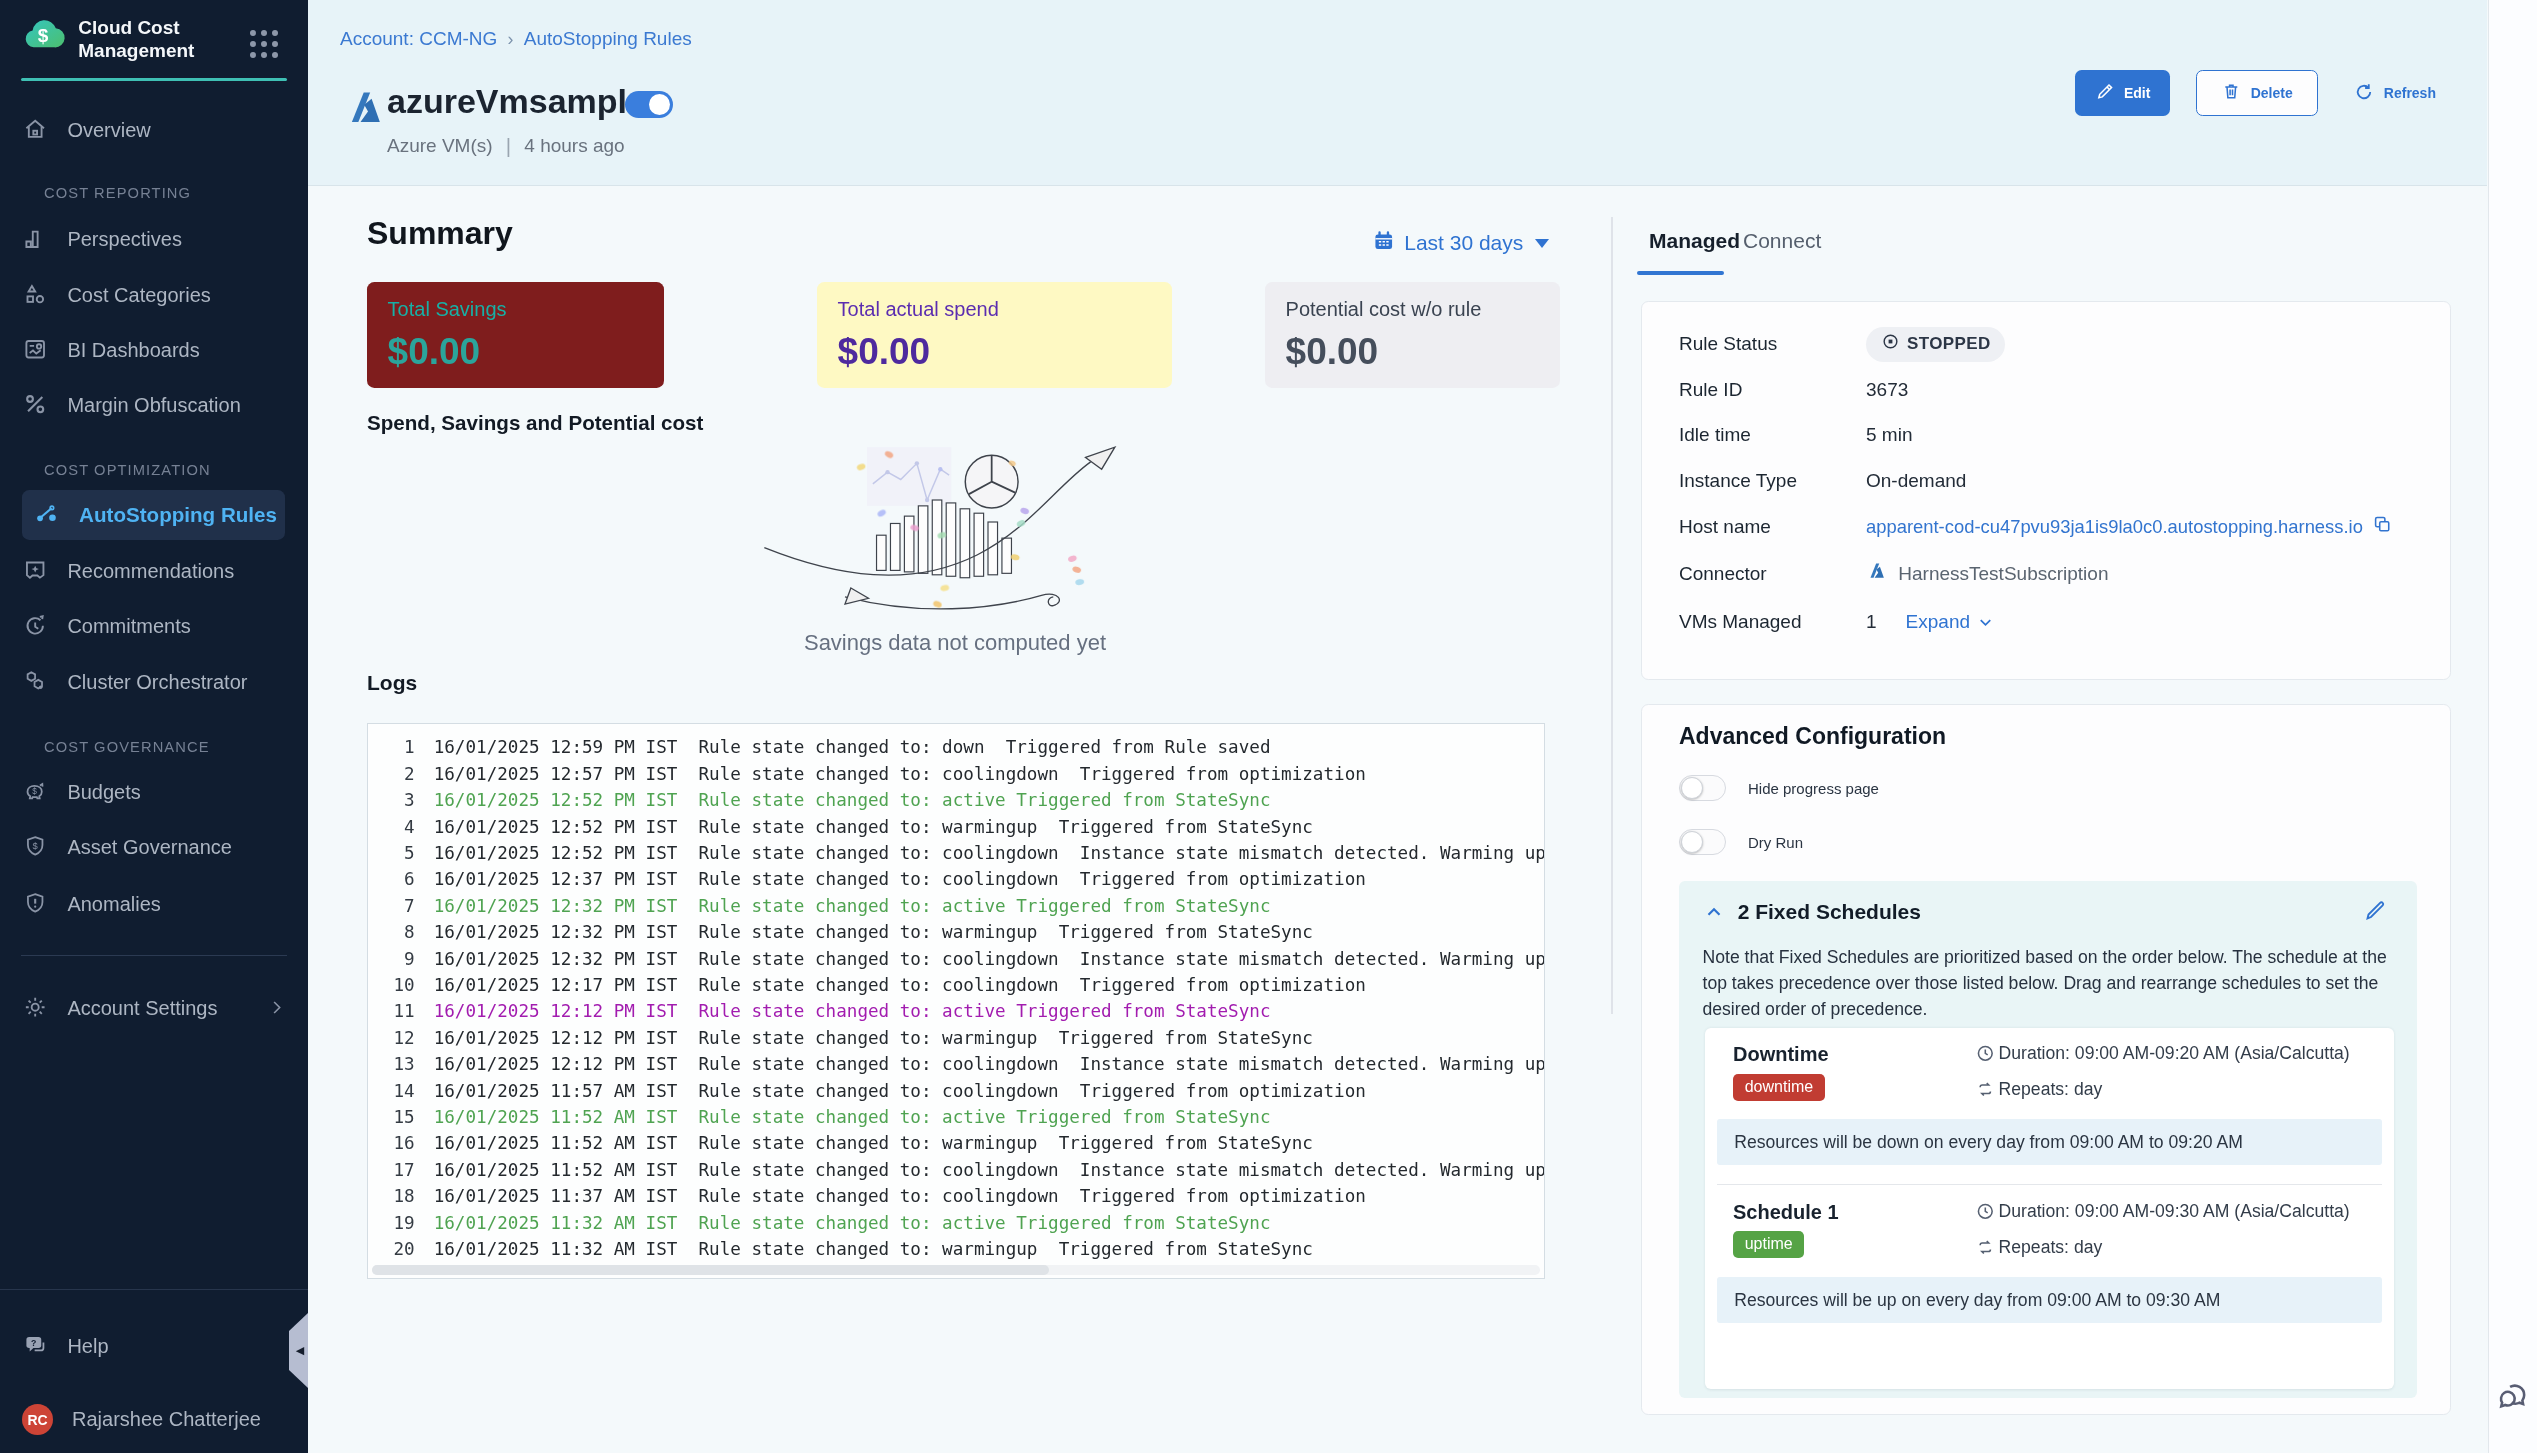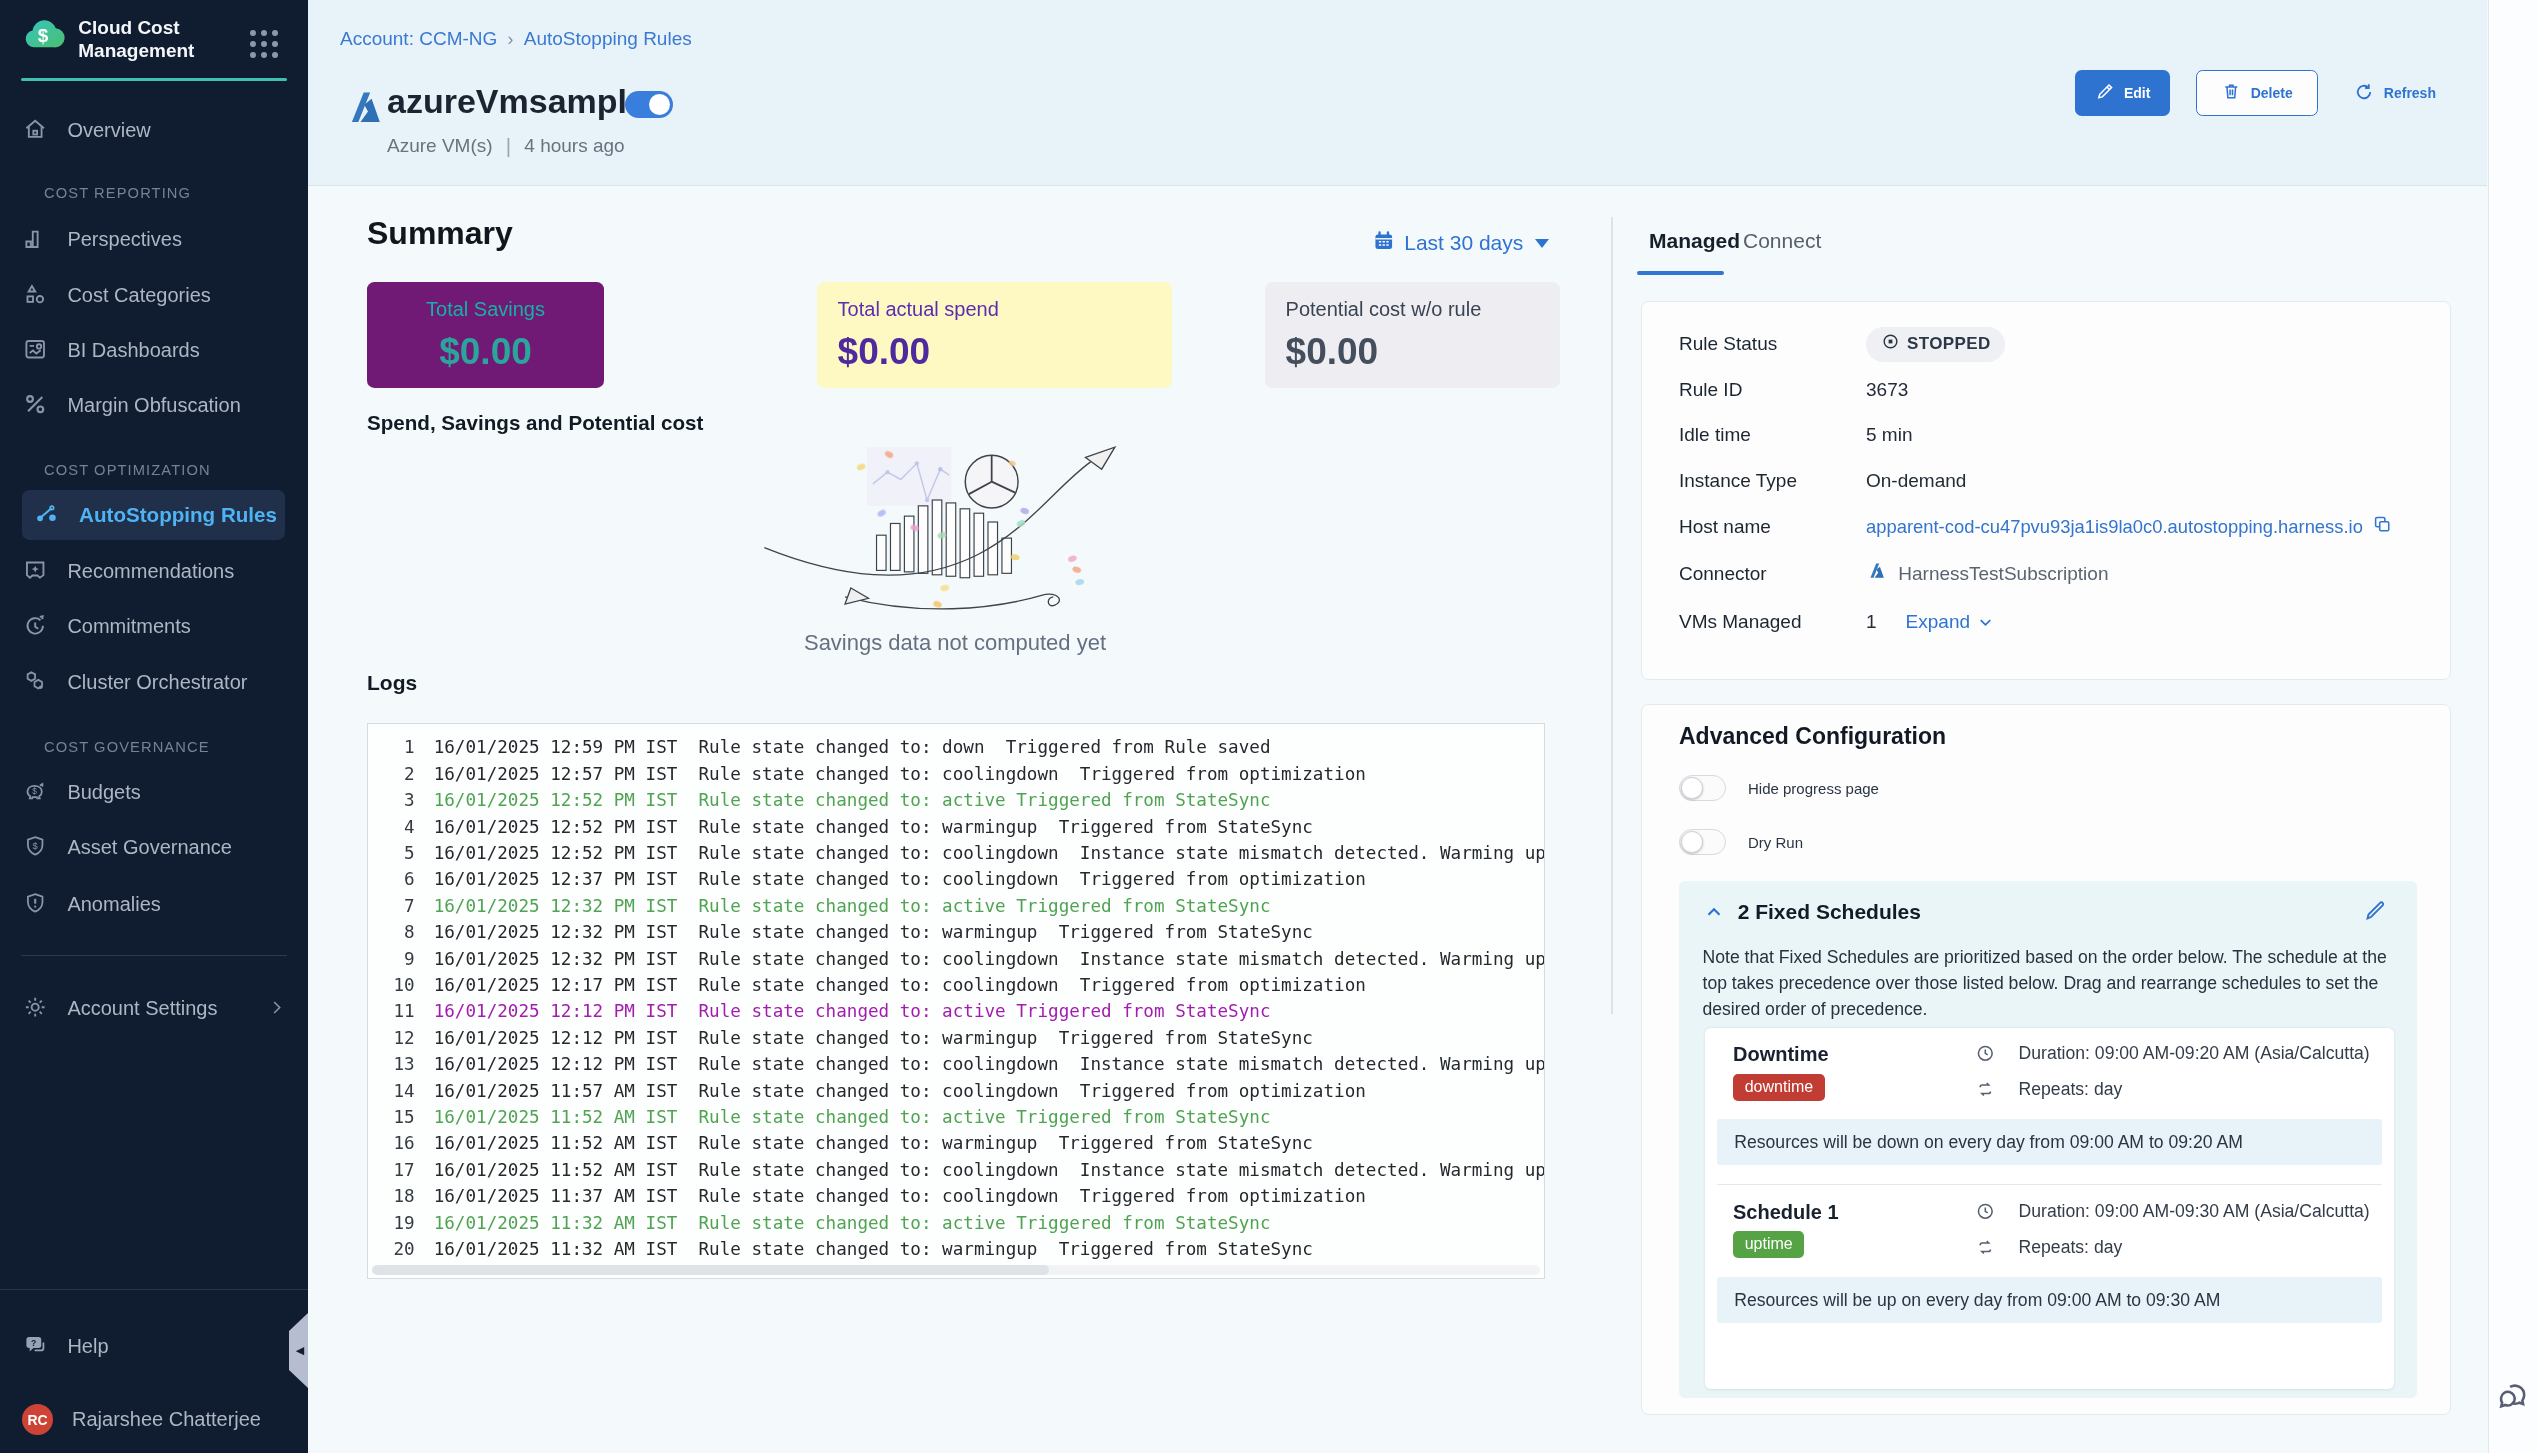--- a/index.html
+++ b/index.html
@@ -49,21 +49,21 @@
 
   
   .content{position:absolute;left:308px;top:186px;width:2179px;height:1268px;background:#f4f9fb;}
   .h-summary{position:absolute;left:59px;top:29px;font-size:32px;font-weight:bold;color:#10161d;}
   .daterange{position:absolute;left:977px;top:43px;width:264px;display:flex;justify-content:flex-end;align-items:center;
              gap:8.8px;color:#2f73d1;font-size:21px;cursor:pointer;}
   .caret-down{width:0;height:0;border-left:7.3px solid transparent;border-right:7.3px solid transparent;border-top:9.5px solid #2f73d1;margin-left:2.9px;}
   .card{position:absolute;top:96px;height:106px;border-radius:7.3px;padding:16px 20.6px;}
   .card .clabel{font-size:20px;}
   .card .cvalue{font-size:37px;font-weight:bold;margin-top:10.3px;}
-  .card1{left:59px;width:237px;background:#701a75;text-align:center;}
+  .card1{left:59px;width:297px;background:#7f1d1d;}
   .card1 .clabel{color:#17b0a6;}.card1 .cvalue{color:#2ba49b;}
   .card2{left:509px;width:355px;background:#fef9c3;}
   .card2 .clabel{color:#5b2db0;}.card2 .cvalue{color:#4e2a9e;}
   .card3{left:957px;width:295px;background:#eeeef2;}
   .card3 .clabel{color:#3a4351;}.card3 .cvalue{color:#454e5c;}
   .chart-title{position:absolute;left:59px;top:225px;font-size:20.6px;font-weight:bold;color:#121a24;}
   .doodle{position:absolute;left:449px;top:255px;width:396px;height:184px;}
   .doodle-caption{position:absolute;left:449px;top:444px;width:396px;text-align:center;font-size:22px;color:#667080;}
   .h-logs{position:absolute;left:59px;top:485px;font-size:21px;font-weight:bold;color:#121a24;}
   .logbox{position:absolute;left:59px;top:537px;width:1178px;height:556px;background:#fdfefe;
@@ -101,21 +101,21 @@
   .sched-head{position:absolute;left:23.5px;top:19px;display:flex;align-items:center;gap:13.2px;}
   .sched-title{font-size:21px;font-weight:bold;color:#121c28;}
   .sched-pencil{position:absolute;right:29px;top:16px;cursor:pointer;}
   .sched-note{position:absolute;left:23.5px;top:63px;width:696px;font-size:17.6px;line-height:26px;color:#27313f;}
   .sched-card{position:absolute;left:26px;top:147px;width:689px;height:361px;background:#ffffff;border-radius:5.9px;
               box-shadow:0 0.7px 2.9px rgba(40,60,80,.10);}
   .sname{position:absolute;left:28px;font-size:20px;font-weight:bold;color:#18222e;}
   .sbadge{position:absolute;left:28px;color:#fff;font-size:16px;border-radius:5.1px;padding:4.4px 11.7px;}
   .sbadge.red{background:#c13c32;}
   .sbadge.green{background:#55a345;}
-  .sinfo-row{position:absolute;left:270px;display:flex;align-items:flex-end;gap:23px;font-size:17.6px;color:#333d4a;}
+  .sinfo-row{position:absolute;left:270px;display:flex;align-items:flex-end;gap:3px;font-size:17.6px;color:#333d4a;}
   .sched-infobar{position:absolute;left:11.7px;width:665px;height:46px;background:#e7f2f9;border-radius:2.9px;
                  display:flex;align-items:center;padding-left:17.6px;font-size:17.6px;color:#2b3542;}
   .sched-div{position:absolute;left:11.7px;width:665px;height:0.7px;background:#e4e7eb;}
 
   .gutter{position:absolute;left:2488px;top:0;width:50px;height:1454px;background:#fcfdff;border-left:0.7px solid #e2e7ec;}
   .chat-fab{position:absolute;left:2493px;top:1375px;cursor:pointer;z-index:7;}
 </style>
 </head>
 <body>
 

